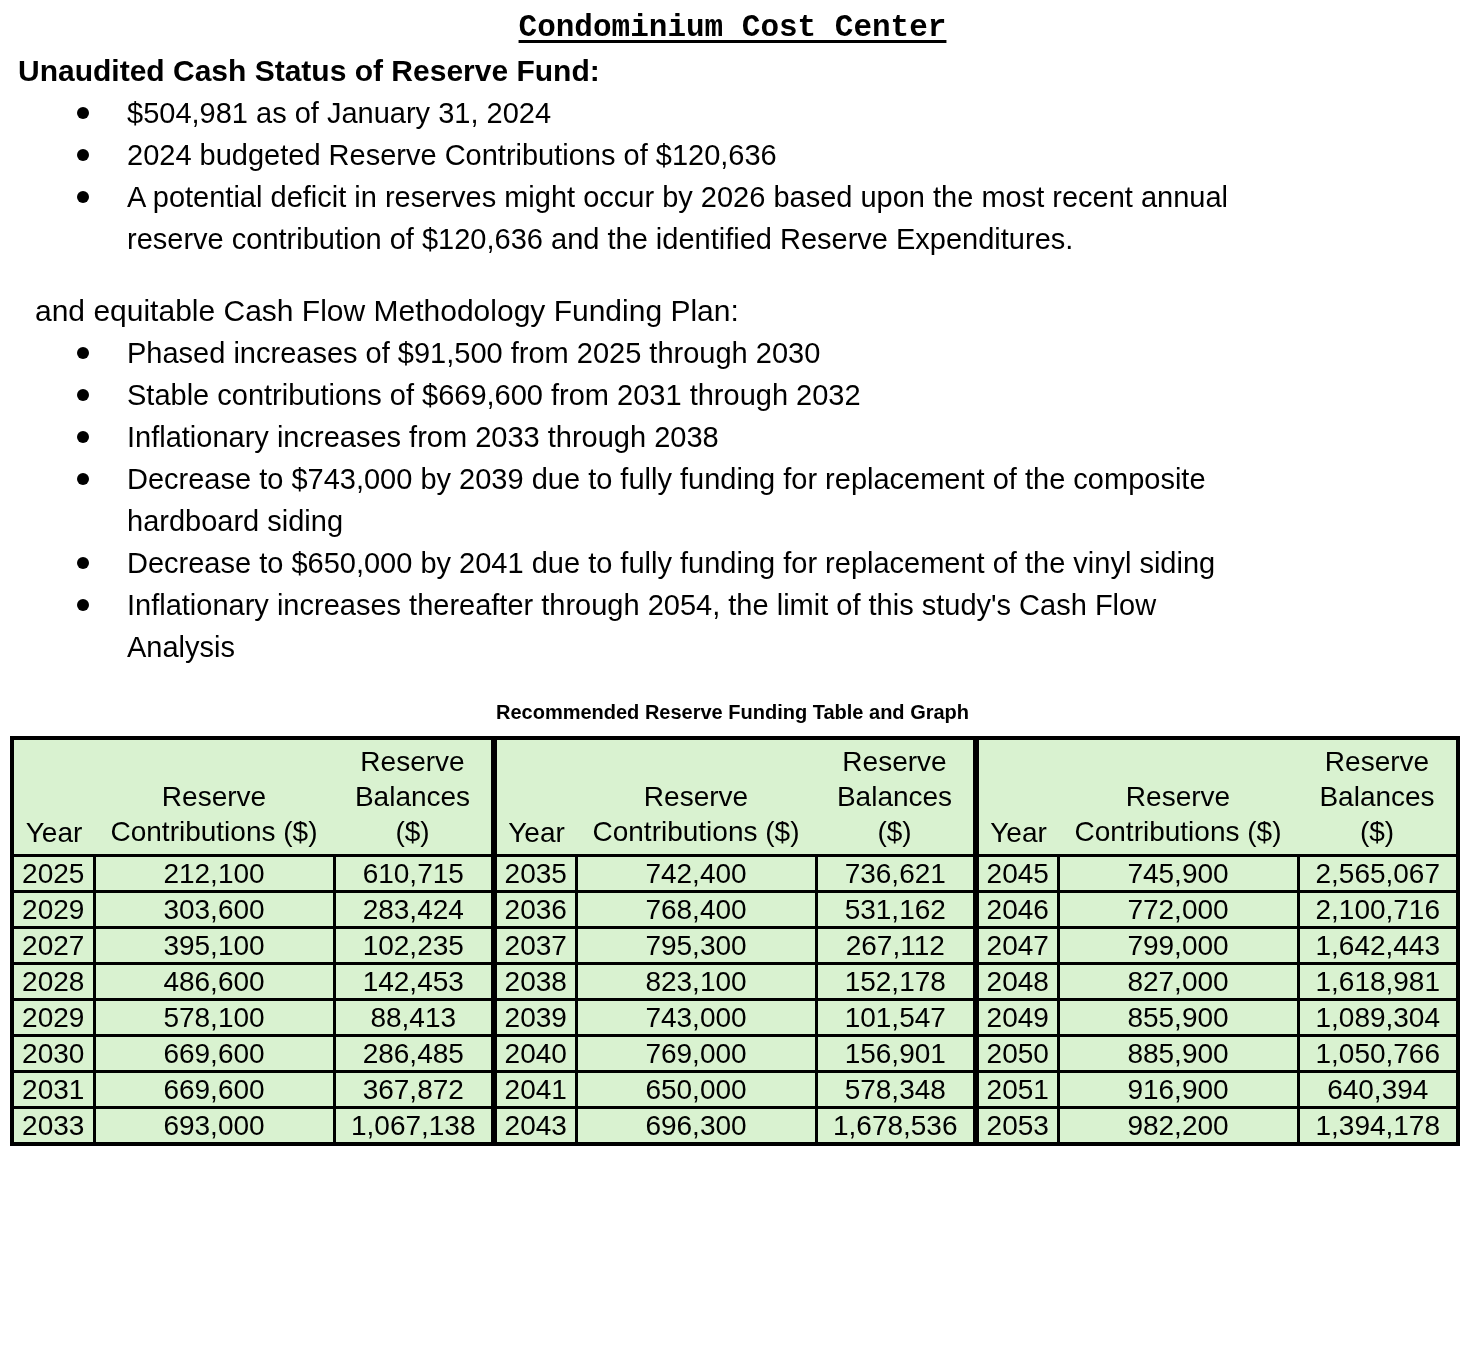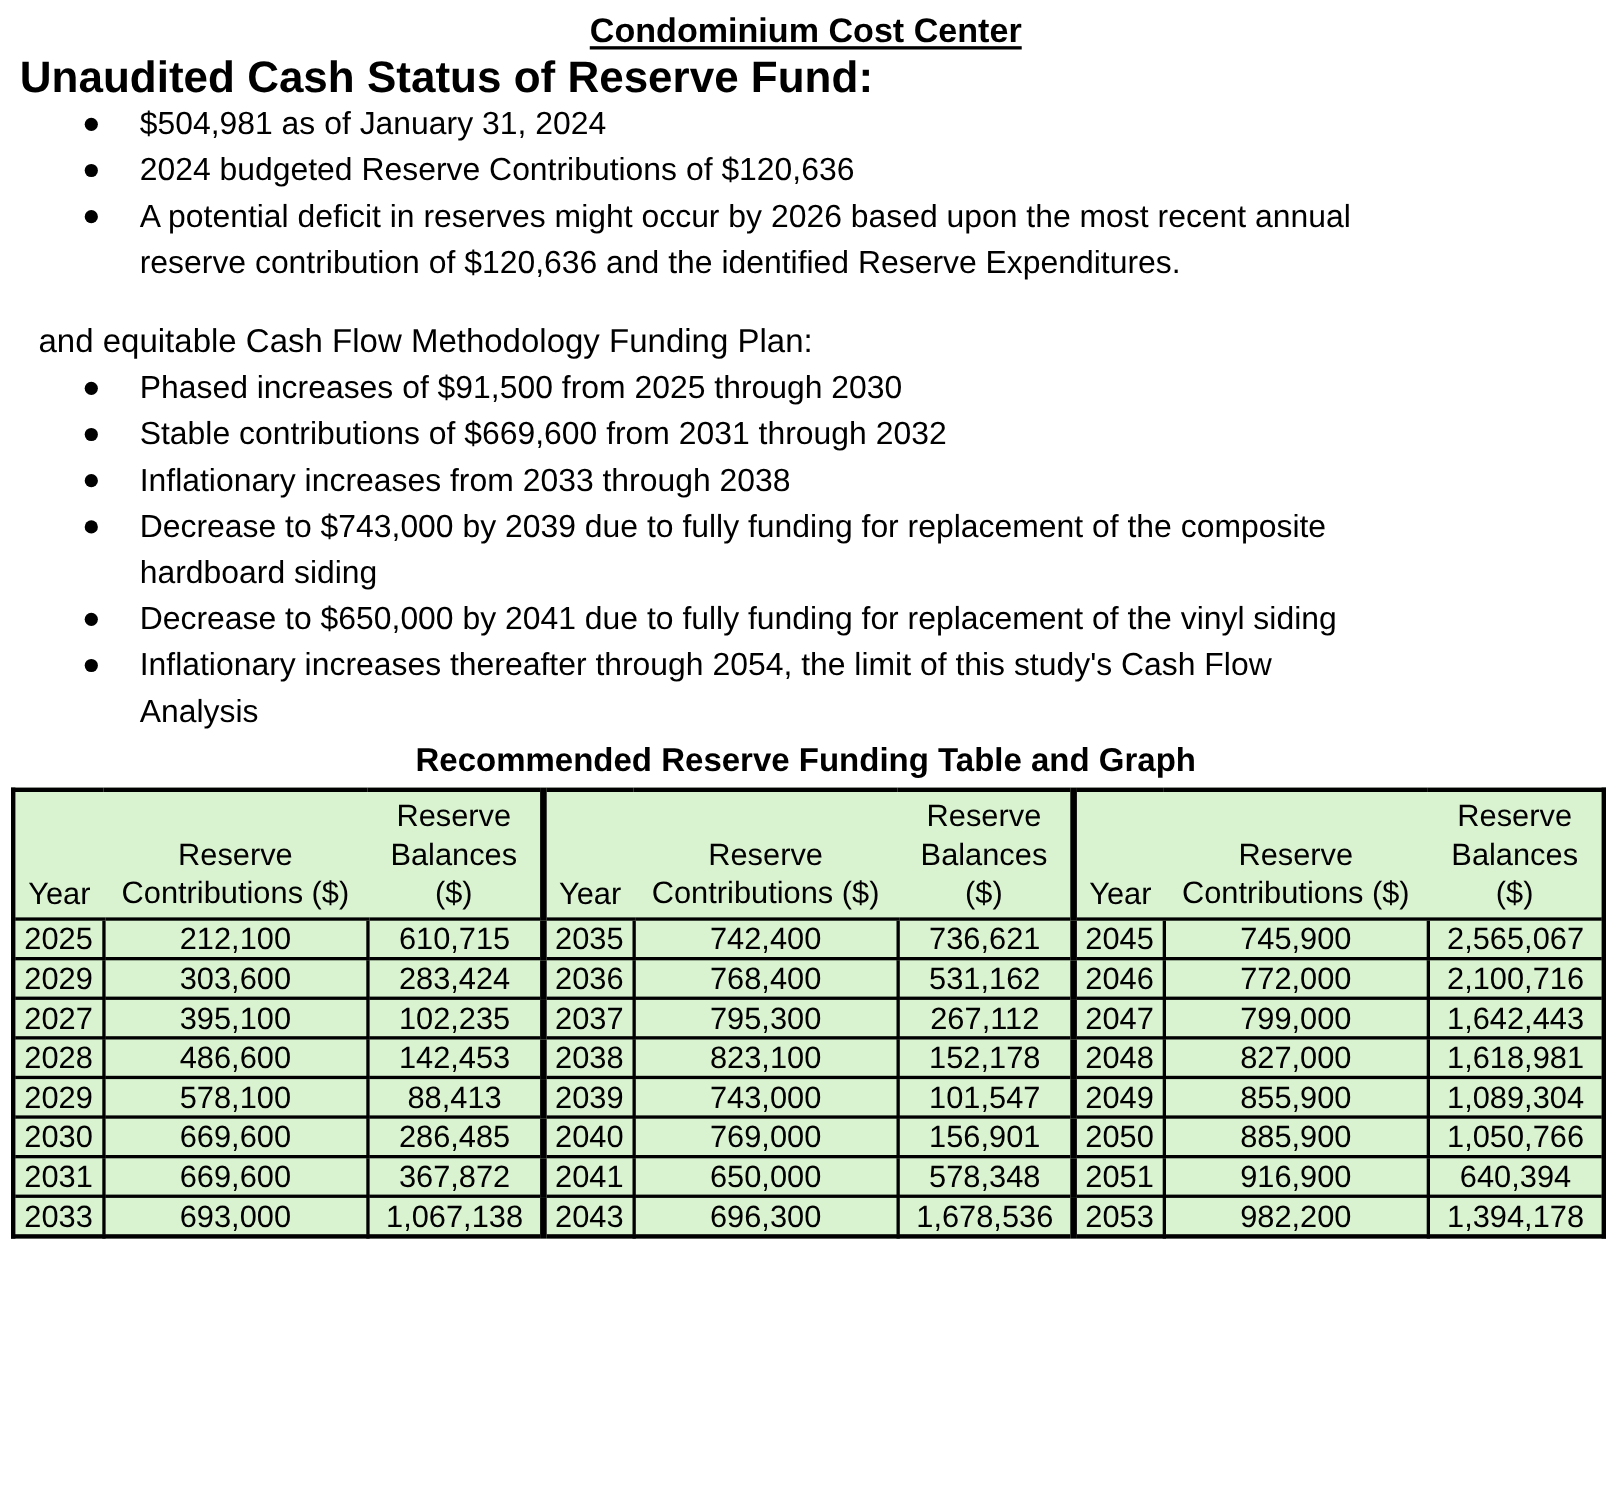--- a/index.html
+++ b/index.html
@@ -19,24 +19,25 @@
 
   .doc-title {
     margin: 0;
     text-align: center;
     font-size: 31px;
     font-weight: bold;
     line-height: 44px;
     text-decoration: underline;
     text-decoration-thickness: 3px;
     text-underline-offset: 4px;
+    font-family: Liberation Mono, monospace;
   }
   .section-heading {
     margin: 0;
-    font-size: 40px;
+    font-size: 30px;
     font-weight: bold;
     line-height: 42px;
   }
   ul.bullets {
     margin: 0;
     padding: 0 0 0 109px;
     list-style: none;
   }
   ul.bullets li {
     position: relative;
@@ -60,23 +61,23 @@
     line-height: 42px;
   }
   .intro-line1 {
     display: block;
     text-align: justify;
     text-align-last: justify;
   }
   .intro-line2 { display: block; margin-left: 17px; }
 
   .table-heading {
-    margin: 4px 0 4px 0;
+    margin: 24px 0 4px 0;
     text-align: center;
-    font-size: 30px;
+    font-size: 20px;
     font-weight: bold;
     line-height: 40px;
   }
 
   table.reserve-table {
     width: 1445px;
     table-layout: fixed;
     border-collapse: collapse;
     border: 4px solid #000;
     background: var(--cell-bg, #d9f2d0);

